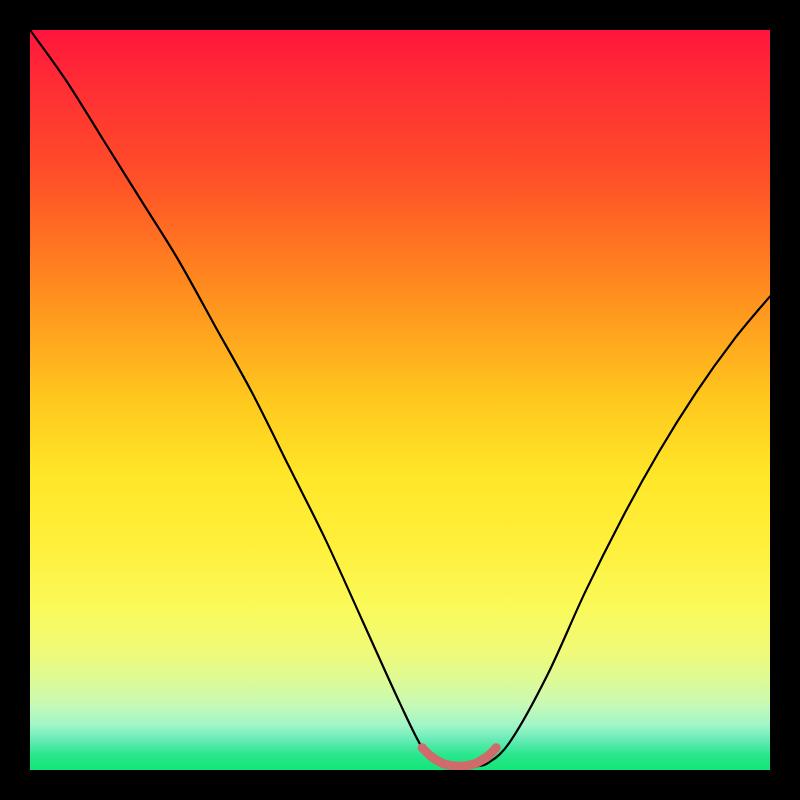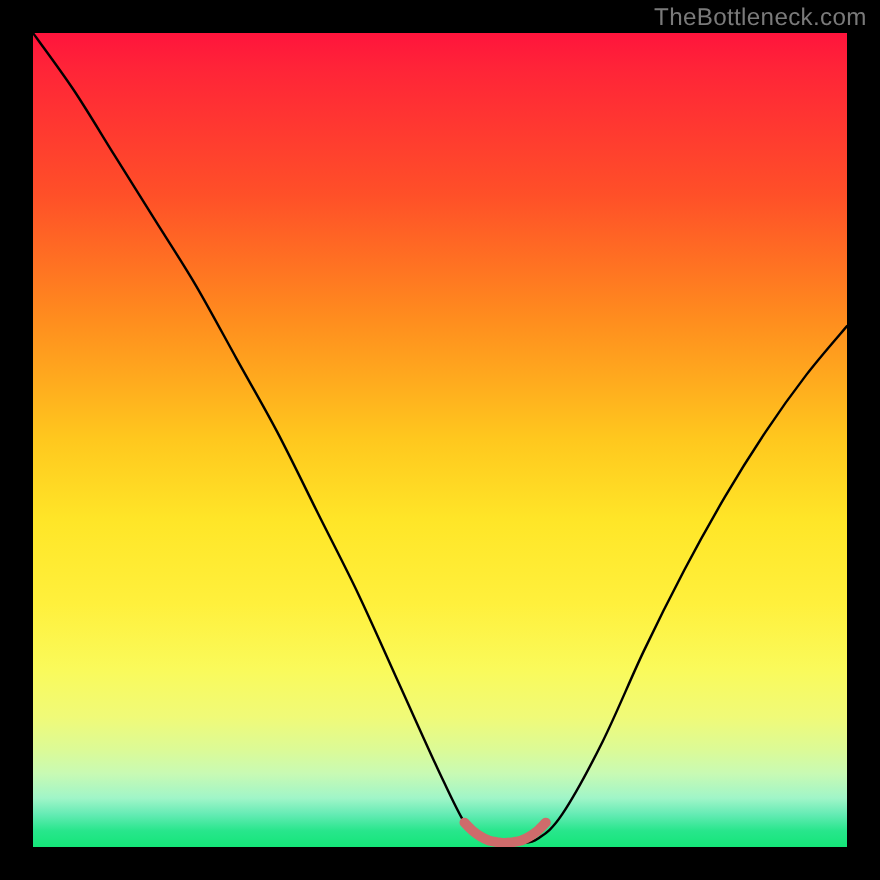--- a/index.html
+++ b/index.html
@@ -64,21 +64,20 @@
     font-size: 22px;
     font-weight: 500;
     letter-spacing: 0.3px;
   }
 </style>
 </head>
 <body>
 
 <div class="frame">
 
-  <div class="watermark">TheBottleneck.com</div>
 
   <div class="plot">
     <div class="gradient"></div>
     <svg class="curve-svg" viewBox="0 0 740 740" preserveAspectRatio="none">
       <path id="curve-main" fill="none" stroke="#000000" stroke-width="2.2" stroke-linecap="round" d="M0.0,0.0 C6.2,8.6 24.7,33.3 37.0,51.8 C49.3,70.3 61.7,91.3 74.0,111.0 C86.3,130.7 98.7,150.5 111.0,170.2 C123.3,189.9 135.7,208.4 148.0,229.4 C160.3,250.4 172.7,273.8 185.0,296.0 C197.3,318.2 209.7,339.2 222.0,362.6 C234.3,386.0 246.7,411.9 259.0,436.6 C271.3,461.3 283.7,484.7 296.0,510.6 C308.3,536.5 320.7,564.9 333.0,592.0 C345.3,619.1 360.1,652.4 370.0,673.4 C379.9,694.4 386.0,707.9 392.2,717.8 C398.4,727.7 400.8,729.5 407.0,732.6 C413.2,735.7 423.0,735.7 429.2,736.3 C435.4,736.9 439.1,736.9 444.0,736.3 C448.9,735.7 452.6,736.9 458.8,732.6 C465.0,728.3 471.1,725.2 481.0,710.4 C490.9,695.6 505.7,668.5 518.0,643.8 C530.3,619.1 542.7,588.3 555.0,562.4 C567.3,536.5 579.7,511.8 592.0,488.4 C604.3,465.0 616.7,442.8 629.0,421.8 C641.3,400.8 653.7,381.1 666.0,362.6 C678.3,344.1 690.7,326.8 703.0,310.8 C715.3,294.8 733.8,273.8 740.0,266.4"></path>
       <path id="curve-marker" fill="none" stroke="#cf6b6b" stroke-width="9" stroke-linecap="round" d="M392.2,717.8 C393.4,719.0 397.1,723.1 399.6,725.2 C402.1,727.3 404.5,728.9 407.0,730.4 C409.5,731.9 411.9,733.2 414.4,734.1 C416.9,734.9 419.3,735.2 421.8,735.6 C424.3,735.9 426.7,736.3 429.2,736.3 C431.7,736.3 434.1,735.9 436.6,735.6 C439.1,735.2 441.5,734.9 444.0,734.1 C446.5,733.2 448.9,731.9 451.4,730.4 C453.9,728.9 456.3,727.3 458.8,725.2 C461.3,723.1 465.0,719.0 466.2,717.8"></path>
     </svg>
   </div>
 
 </div>

